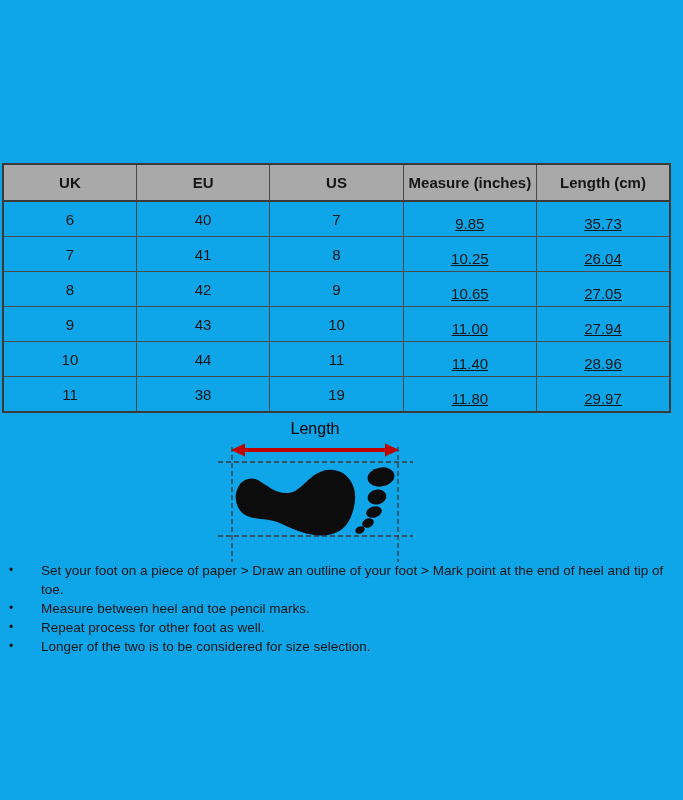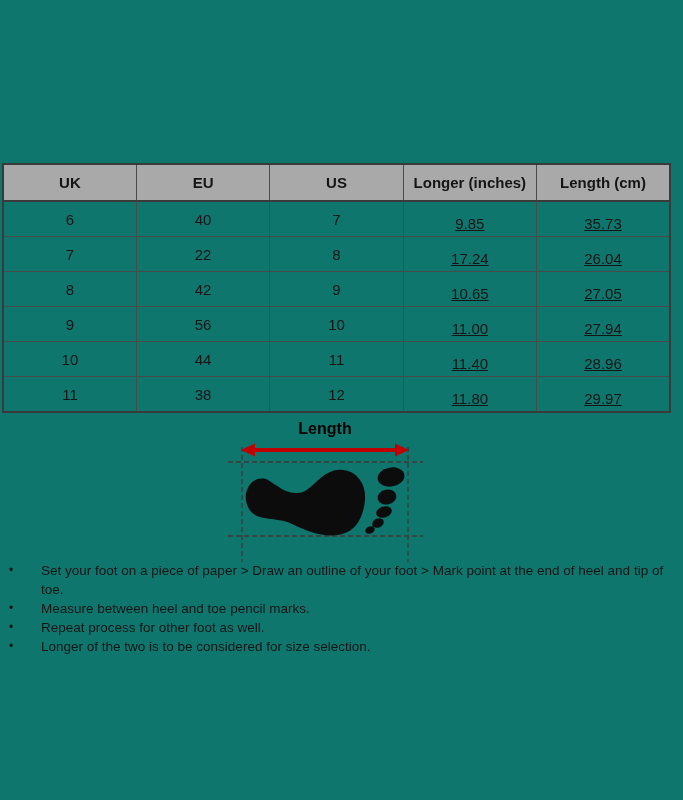--- a/index.html
+++ b/index.html
@@ -10,21 +10,21 @@
     --arrow-red:#c00000;
     --dash-gray:#3a3a3a;
     --footprint-black:#0c0c0c;
   }
   html,body{margin:0;padding:0;}
   body{font-family:"Liberation Sans", sans-serif; background:#ffffff;}
   .canvas{
     position:relative;
     width:683px;
     height:800px;
-    background:#0f766e;
+    background:#0ea5e9;
     overflow:hidden;
   }
 
   
   table.size-chart{
     position:absolute;
     left:2px;
     top:163px;
     width:669px;
     border-collapse:collapse;
@@ -52,25 +52,24 @@
   }
   table.size-chart td.low{
     vertical-align:bottom;
     padding-bottom:4px;
     text-decoration:underline;
   }
 
   
   .diagram{
     position:absolute;
-    left:210px;
+    left:200px;
     top:420px;
     width:240px;
     height:150px;
-    font-weight:bold;
   }
   .diagram .length-label{
     position:absolute;
     left:-5px;
     top:0;
     width:240px;
     text-align:center;
     font-size:16px;
     color:#000000;
   }
@@ -122,64 +121,64 @@
 <body>
 
 <div class="canvas">
 
   <table class="size-chart">
     <thead>
       <tr id="size-head">
           <th>UK</th>
           <th>EU</th>
           <th>US</th>
-          <th>Longer (inches)</th>
+          <th>Measure (inches)</th>
           <th>Length (cm)</th>
         </tr>
     </thead>
     <tbody id="size-body">
         <tr>
           <td>6</td>
           <td>40</td>
           <td>7</td>
           <td class="low">9.85</td>
           <td class="low">35.73</td>
         </tr>
         <tr>
           <td>7</td>
-          <td>22</td>
+          <td>41</td>
           <td>8</td>
-          <td class="low">17.24</td>
+          <td class="low">10.25</td>
           <td class="low">26.04</td>
         </tr>
         <tr>
           <td>8</td>
           <td>42</td>
           <td>9</td>
           <td class="low">10.65</td>
           <td class="low">27.05</td>
         </tr>
         <tr>
           <td>9</td>
-          <td>56</td>
+          <td>43</td>
           <td>10</td>
           <td class="low">11.00</td>
           <td class="low">27.94</td>
         </tr>
         <tr>
           <td>10</td>
           <td>44</td>
           <td>11</td>
           <td class="low">11.40</td>
           <td class="low">28.96</td>
         </tr>
         <tr>
           <td>11</td>
           <td>38</td>
-          <td>12</td>
+          <td>19</td>
           <td class="low">11.80</td>
           <td class="low">29.97</td>
         </tr>
       </tbody>
   </table>
 
   <div class="diagram">
     <div class="length-label">Length</div>
     <svg width="240" height="132" viewBox="0 0 240 132">
 

